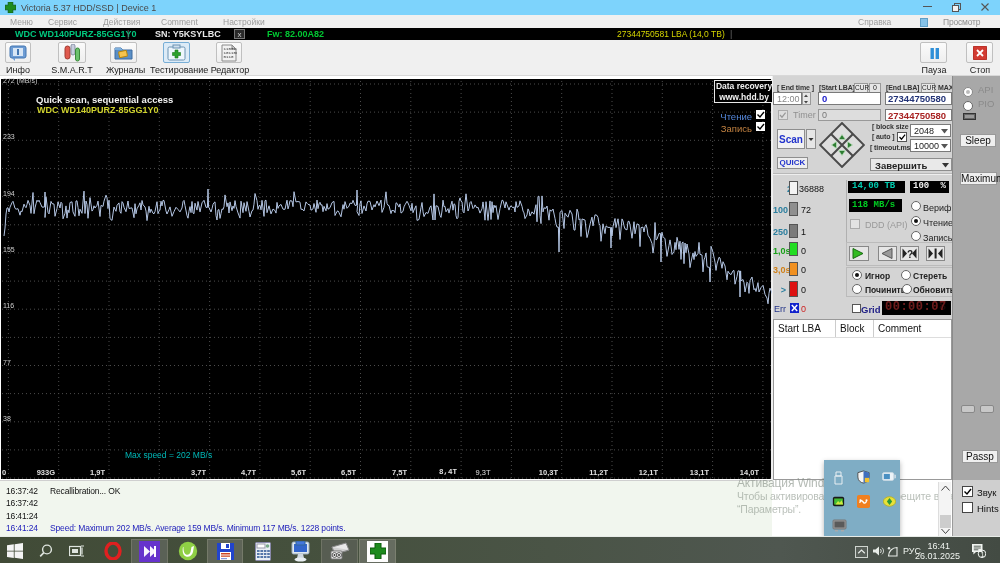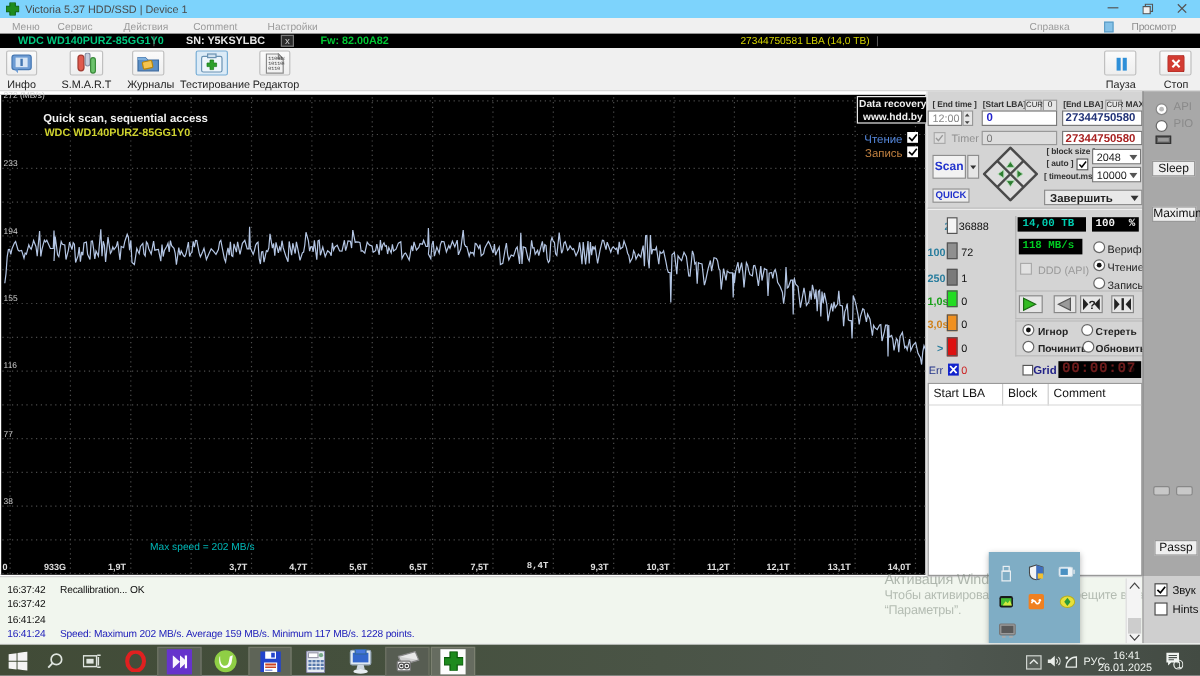--- a/index.html
+++ b/index.html
@@ -12,21 +12,21 @@
 .toolbar{position:absolute;left:0;top:40px;width:1000px;height:36px;background:#f0f0f0;border-bottom:1px solid #d8d8d8;}
 .tb{position:absolute;top:2px;height:21px;border:1px solid #c0c0c0;background:linear-gradient(#fbfbfb,#eeeeee);border-radius:2px;}
 .tbl{position:absolute;top:25px;font-size:9px;color:#222;text-align:center;white-space:nowrap;}
 .graph{position:absolute;left:0;top:79px;width:772px;height:400px;background:#000;border-left:1px solid #fff;border-right:1px solid #ececec;}
 .rpanel{position:absolute;left:772px;top:76px;width:180px;height:404px;background:#d4d4d4;border-left:1px solid #f0f0f0;font-size:9px;color:#222;}
 .blab{position:absolute;font-size:7px;font-weight:bold;color:#333;white-space:nowrap;letter-spacing:-0.1px;}
 .rstrip{position:absolute;left:952px;top:76px;width:48px;height:404px;background:#a8a8a8;border-left:1px solid #8a8a8a;}
 .lcd{background:#000;font-family:"Liberation Mono",monospace;font-weight:bold;white-space:nowrap;overflow:hidden;}
 .inp{background:#fff;border:1px solid #7a7a7a;font-size:10px;font-weight:bold;white-space:nowrap;overflow:hidden;}
 .btn3{background:#e6e6e6;border:1px solid #999;text-align:center;font-size:8px;line-height:9px;}
-.logarea{position:absolute;left:0;top:480px;width:952px;height:56px;background:#f1f6ee;border-top:1px solid #cfcfcf;font-size:8.5px;letter-spacing:-0.15px;color:#111;}
+.logarea{position:absolute;left:0;top:480px;width:772px;height:56px;background:#f1f6ee;border-top:1px solid #cfcfcf;font-size:8.5px;letter-spacing:-0.15px;color:#111;}
 .logarea div{white-space:nowrap;}
 .rstrip2{position:absolute;left:952px;top:480px;width:48px;height:56px;background:#cfcfcf;border-left:1px solid #9a9a9a;}
 .taskbar{position:absolute;left:0;top:536px;width:1000px;height:27px;background:linear-gradient(90deg,#414b37,#45503d 30%,#4a5446 55%,#4f5750 78%,#434b43);border-top:1px solid #e8ece8;}
 .rad{display:inline-block;width:10px;height:10px;border-radius:50%;background:#fff;border:1px solid #666;position:relative;}
 .rad.s:before{content:"";position:absolute;left:2px;top:2px;width:4px;height:4px;border-radius:50%;background:#111;}
 .statlbl{position:absolute;font-size:9px;font-weight:bold;text-align:right;}
 .statbar{position:absolute;width:9px;height:14px;border:1px solid #555;}
 .statnum{position:absolute;font-size:9px;color:#111;}
 .nw{white-space:nowrap;}
 </style></head><body>
@@ -177,21 +177,21 @@
  <div style="position:absolute;left:1px;top:389px;font-size:7.5px;font-weight:bold;color:#e0e0e0;">0</div>
     <div style="position:absolute;left:6px;top:389px;width:48px;text-align:right;font-size:7.5px;font-weight:bold;color:#e0e0e0;">933G</div>
     <div style="position:absolute;left:56px;top:389px;width:48px;text-align:right;font-size:7.5px;font-weight:bold;color:#e0e0e0;">1,9T</div>
     <div style="position:absolute;left:106px;top:389px;width:48px;text-align:right;font-size:7.5px;font-weight:normal;color:#e0e0e0;margin-top:36px;">2,8T</div>
     <div style="position:absolute;left:157px;top:389px;width:48px;text-align:right;font-size:7.5px;font-weight:bold;color:#e0e0e0;">3,7T</div>
     <div style="position:absolute;left:207px;top:389px;width:48px;text-align:right;font-size:7.5px;font-weight:bold;color:#e0e0e0;">4,7T</div>
     <div style="position:absolute;left:257px;top:389px;width:48px;text-align:right;font-size:7.5px;font-weight:bold;color:#e0e0e0;">5,6T</div>
     <div style="position:absolute;left:307px;top:389px;width:48px;text-align:right;font-size:7.5px;font-weight:bold;color:#e0e0e0;">6,5T</div>
     <div style="position:absolute;left:358px;top:389px;width:48px;text-align:right;font-size:7.5px;font-weight:bold;color:#e0e0e0;">7,5T</div>
     <div style="position:absolute;left:408px;top:389px;width:48px;text-align:right;font-size:7.5px;font-weight:bold;color:#e0e0e0;font-family:Liberation Mono, monospace;">8,4T</div>
-    <div style="position:absolute;left:458px;top:389px;width:48px;text-align:right;font-size:7.5px;font-weight:bold;color:#e0e0e0;">9,3T</div>
+    <div style="position:absolute;left:458px;top:389px;width:48px;text-align:center;font-size:7.5px;font-weight:normal;color:#e0e0e0;">9,3T</div>
     <div style="position:absolute;left:509px;top:389px;width:48px;text-align:right;font-size:7.5px;font-weight:bold;color:#e0e0e0;">10,3T</div>
     <div style="position:absolute;left:559px;top:389px;width:48px;text-align:right;font-size:7.5px;font-weight:bold;color:#e0e0e0;">11,2T</div>
     <div style="position:absolute;left:609px;top:389px;width:48px;text-align:right;font-size:7.5px;font-weight:bold;color:#e0e0e0;">12,1T</div>
     <div style="position:absolute;left:660px;top:389px;width:48px;text-align:right;font-size:7.5px;font-weight:bold;color:#e0e0e0;">13,1T</div>
     <div style="position:absolute;left:710px;top:389px;width:48px;text-align:right;font-size:7.5px;font-weight:bold;color:#e0e0e0;">14,0T</div>
  <div class="abs nw" style="left:35px;top:15px;font-size:9.5px;font-weight:bold;color:#f2f2f2;">Quick scan, sequential access</div>
  <div class="abs nw" style="left:36px;top:26px;font-size:9px;font-weight:bold;color:#cfd22e;">WDC WD140PURZ-85GG1Y0</div>
  <div class="abs" style="left:713px;top:1px;width:60px;height:23px;border:1px solid #e8e8e8;background:#000;color:#f0f0f0;font-size:8.5px;font-weight:bold;text-align:center;line-height:10.5px;white-space:nowrap;">Data recovery<br>www.hdd.by</div>
  <div class="abs" style="left:700px;top:32px;width:51px;text-align:right;font-size:9.5px;color:#5588dd;">Чтение</div>
  <div class="abs" style="left:755px;top:31px;width:9px;height:9px;background:#fff;">

